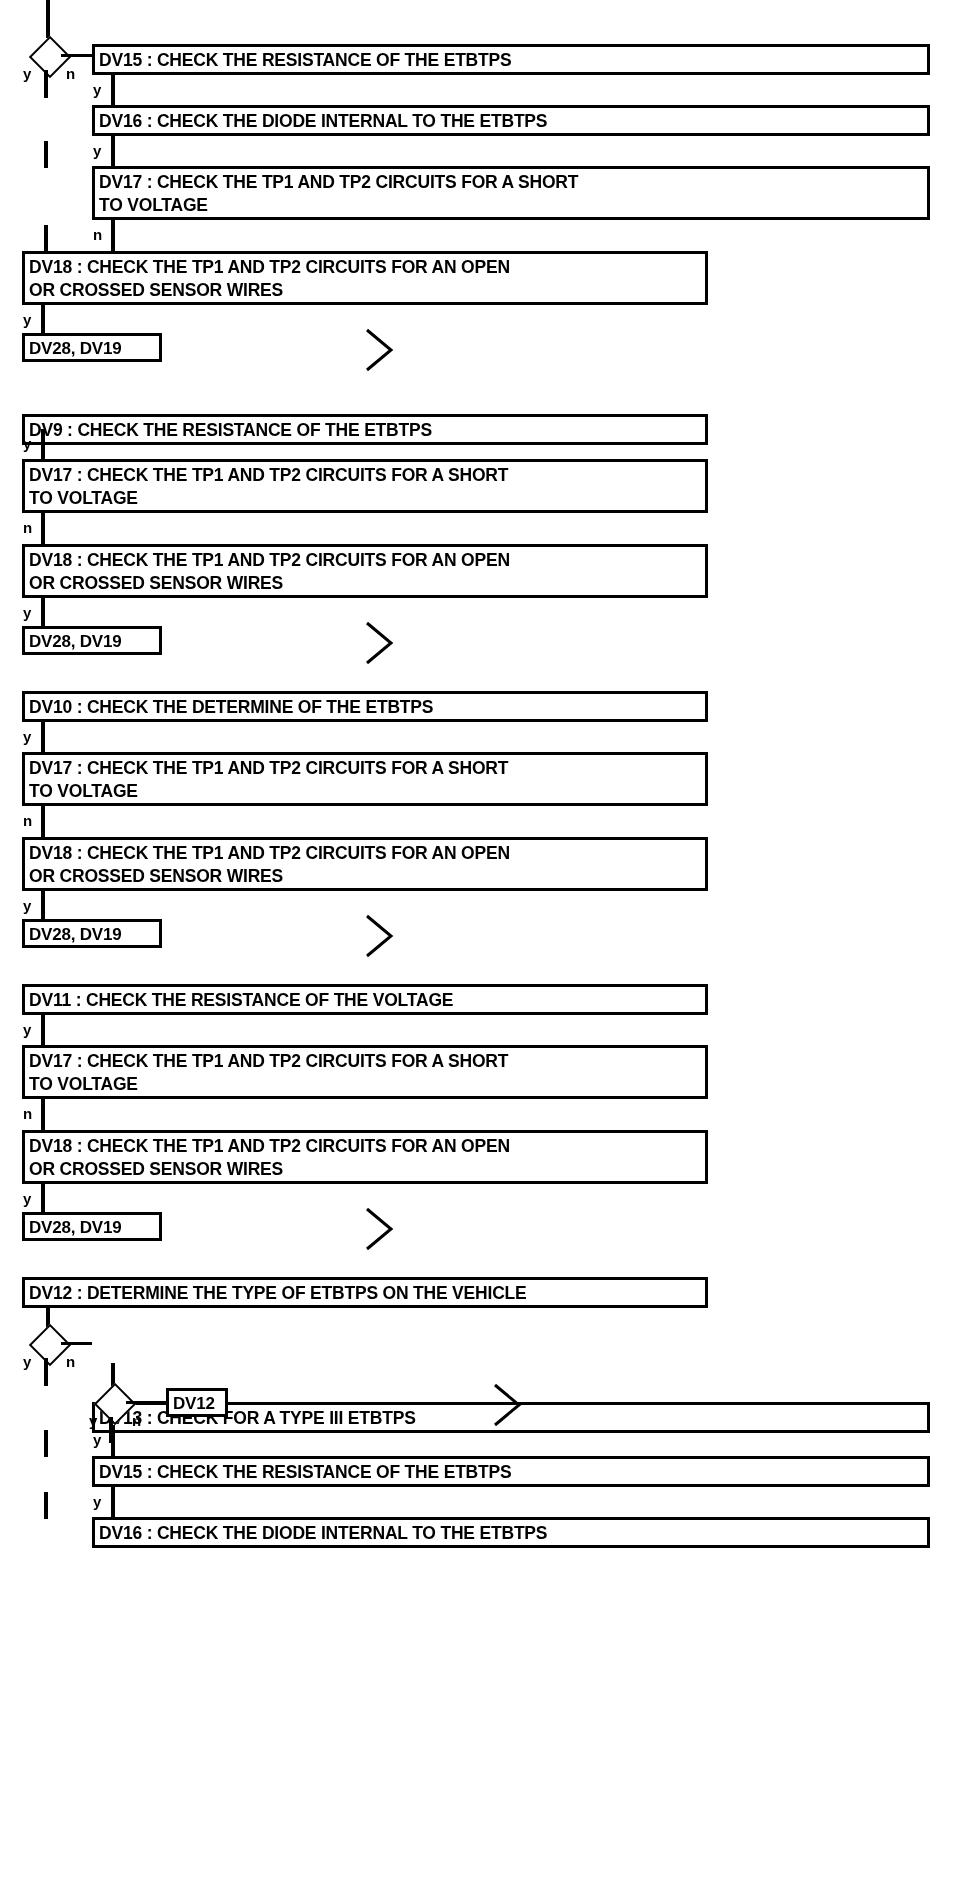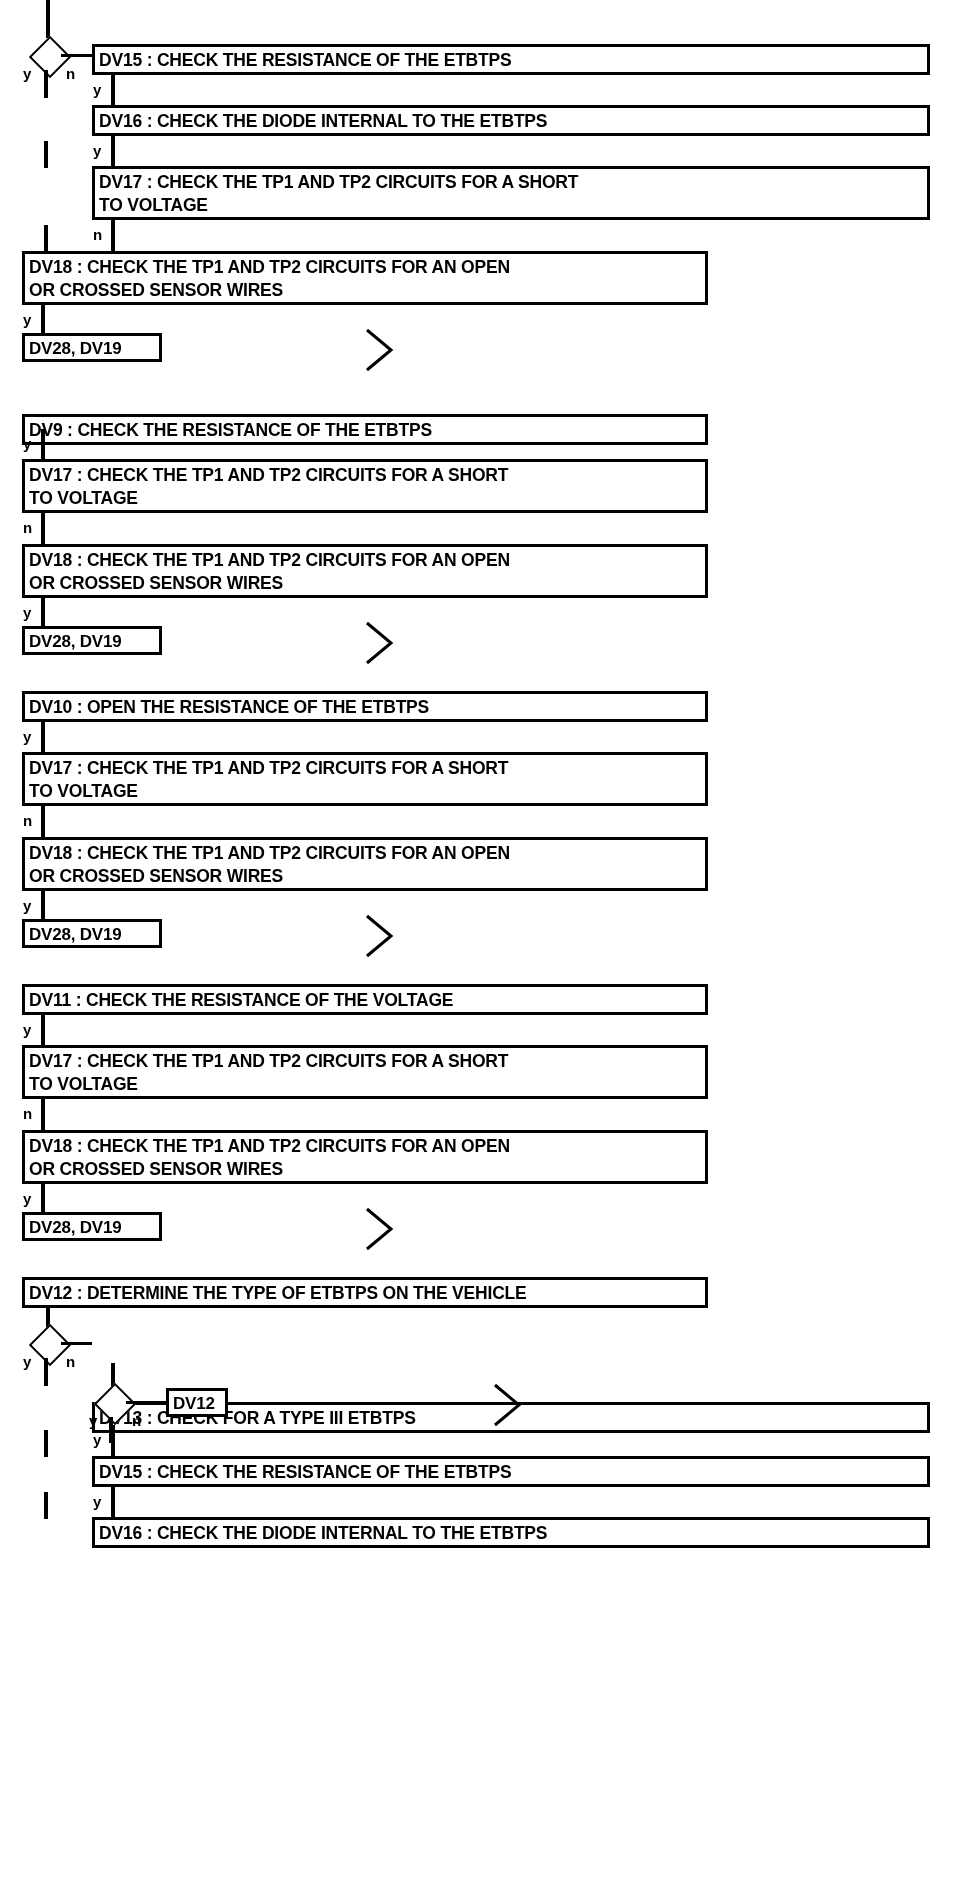--- a/index.html
+++ b/index.html
@@ -121,21 +121,21 @@
   <div class="lbl" style="left:23px; top:605px;">y</div>
 
   <div class="box small" style="left:22px; top:626px; width:140px; height:29px;">DV28, DV19</div>
 
   <div class="chev" style="left:362px; top:620px;">
     <svg viewBox="0 0 34 46" xmlns="http://www.w3.org/2000/svg">
       <polyline points="5,3 29,23 5,43" fill="none" stroke="#000" stroke-width="3"></polyline>
     </svg>
   </div>
 
-  <div class="box" style="left:22px; top:691px; width:686px; height:31px;">DV10 : OPEN THE RESISTANCE OF THE ETBTPS</div>
+  <div class="box" style="left:22px; top:691px; width:686px; height:31px;">DV10 : CHECK THE DETERMINE OF THE ETBTPS</div>
 
   <div class="vline" style="left:41px; top:722px; height:30px;"></div>
   <div class="lbl" style="left:23px; top:729px;">y</div>
 
   <div class="box" style="left:22px; top:752px; width:686px; height:54px;">DV17 : CHECK THE TP1 AND TP2 CIRCUITS FOR A SHORT
 TO VOLTAGE</div>
 
   <div class="vline" style="left:41px; top:806px; height:31px;"></div>
   <div class="lbl" style="left:23px; top:813px;">n</div>
 

